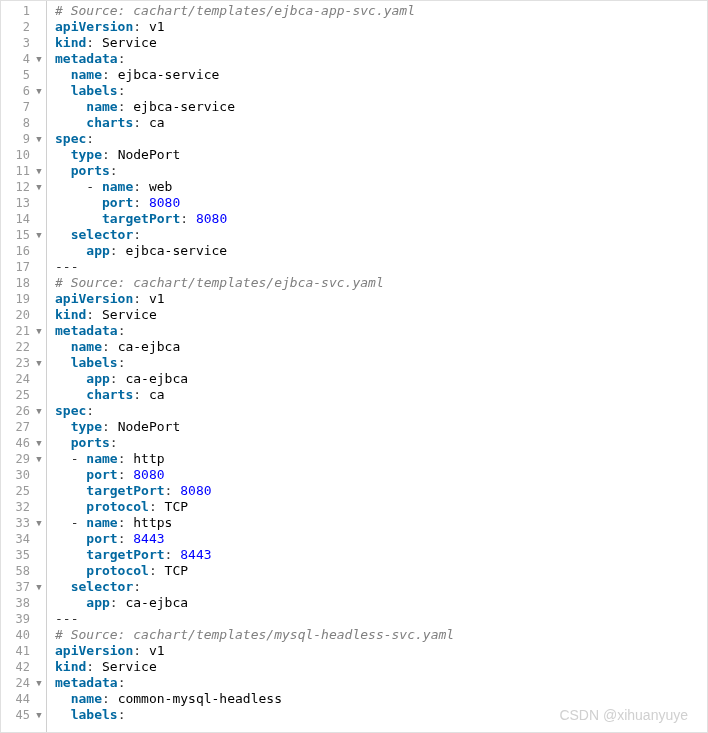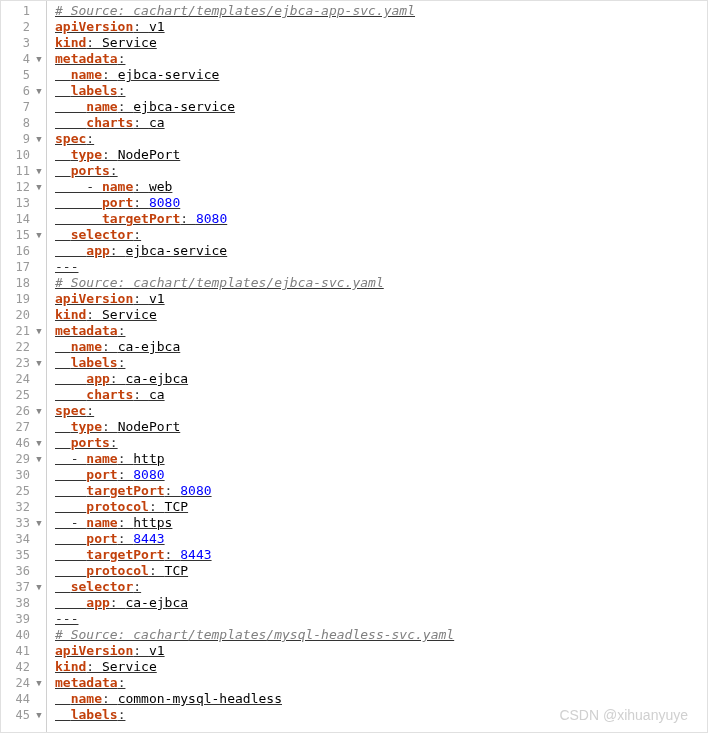--- a/index.html
+++ b/index.html
@@ -48,27 +48,26 @@
       width: 10px;
       color: #888;
       font-size: 9px;
       text-align: center;
     }
     .code {
       padding: 2px 0 2px 8px;
       flex: 1;
       white-space: pre;
       overflow: hidden;
-      text-decoration: underline;
     }
     .code-line {
       height: 16px;
     }
     .comment { color: #808080; font-style: italic; }
-    .key { color: #c2410c; font-weight: bold; }
+    .key { color: #0369a1; font-weight: bold; }
     .colon { color: #333; }
     .string { color: #000000; }
     .number { color: #0000ff; }
     .dash { color: #333; }
     .watermark {
       position: absolute;
       bottom: 10px;
       right: 20px;
       color: #d0d0d0;
       font-size: 14px;
@@ -215,21 +214,21 @@
       </div>
       <div class="gutter-line">
         <span class="line-num">34</span>
         <span class="fold"></span>
       </div>
       <div class="gutter-line">
         <span class="line-num">35</span>
         <span class="fold"></span>
       </div>
       <div class="gutter-line">
-        <span class="line-num">36</span>
+        <span class="line-num">58</span>
         <span class="fold"></span>
       </div>
       <div class="gutter-line">
         <span class="line-num">37</span>
         <span class="fold">▼</span>
       </div>
       <div class="gutter-line">
         <span class="line-num">38</span>
         <span class="fold"></span>
       </div>

